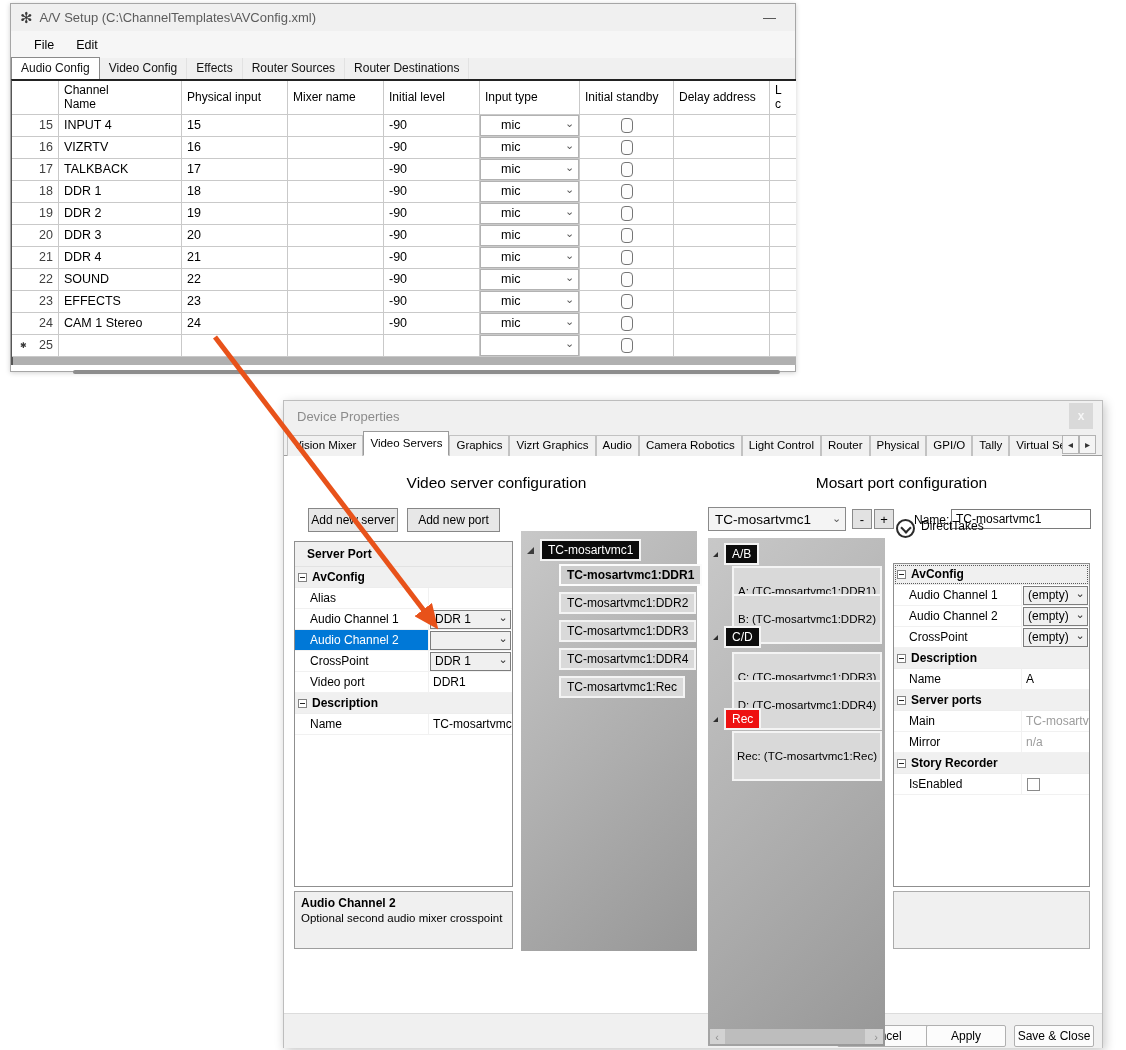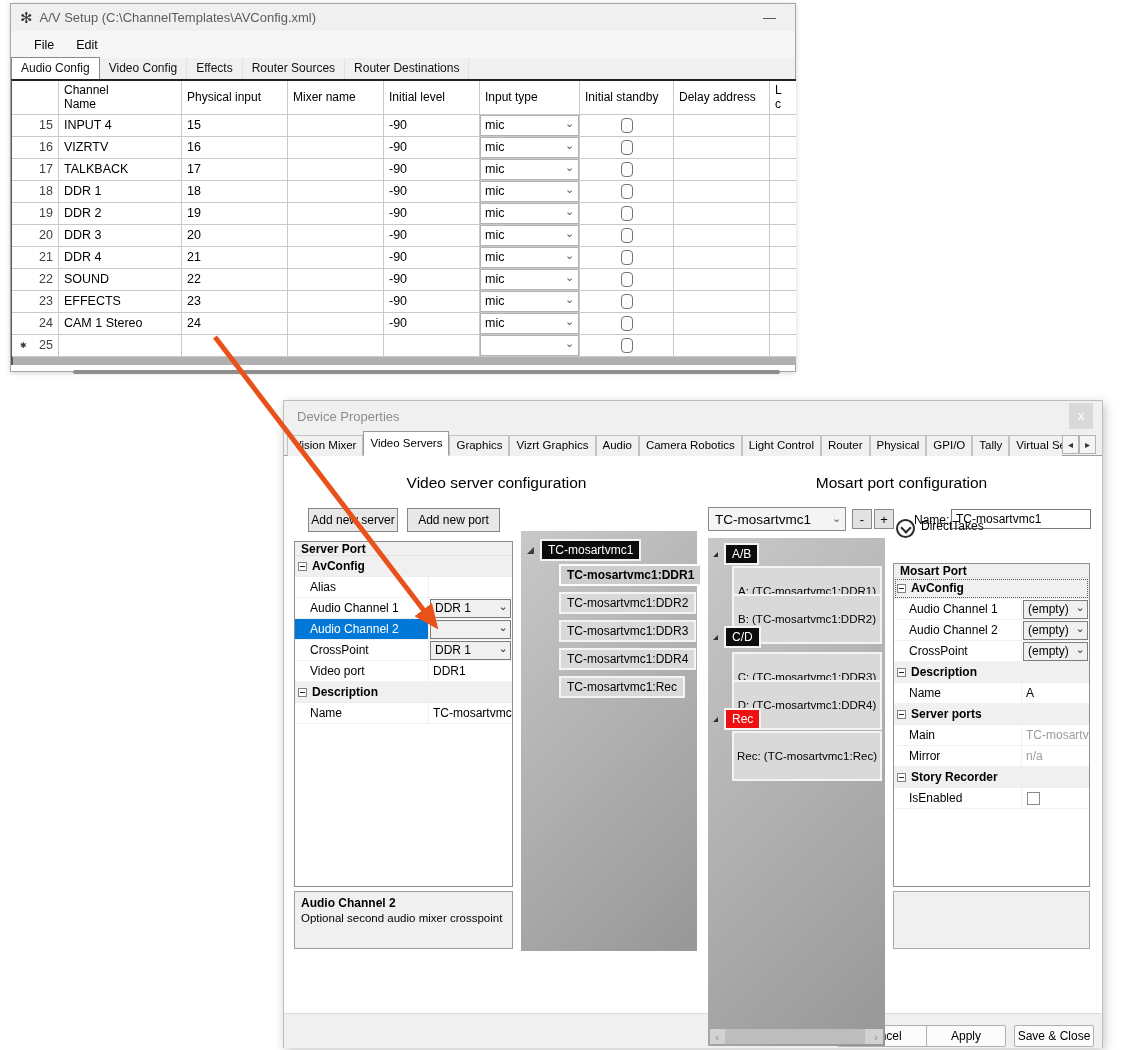--- a/index.html
+++ b/index.html
@@ -19,21 +19,21 @@
 
   .grid{position:absolute;left:0;top:75px;width:785px;border-top:2px solid #222;border-left:1px solid #555;font-size:12.5px;background:#fff}
   .tr{display:grid;grid-template-columns:47px 123px 106px 96px 96px 100px 94px 96px 1fr;border-bottom:1px solid #c9c9c9}
   .tr.head{height:34px;font-size:12px}
   .tr.body{height:22px}
   .td{border-right:1px solid #c9c9c9;display:flex;align-items:center;padding:0 5px;overflow:hidden;white-space:pre-line;line-height:1.15}
   .td.num{justify-content:flex-end;color:#3f3f3f}
   .td.last{border-right:none}
   .combo-cell{padding:0}
   .combo-wrap{flex:1;height:21px;margin:0;border:1px solid #b2b2b2;background:#fff;display:flex;align-items:center}
-  .combo-wrap .val{flex:1;padding-left:4px}
+  .combo-wrap .val{flex:1;padding-left:20px}
   .chev{width:17px;text-align:center;color:#5a5a5a}
   .chev::after{content:"⌄";font-size:11px;line-height:0;position:relative;top:-2px;display:inline-block}
   .check-cell{justify-content:center}
   .rcheck{width:12px;height:15px;border:1px solid #757575;border-radius:4px;background:#fdfdfd}
   .newmark{font-size:8px;color:#3a3a3a;margin-right:auto;padding-left:3px}
   .filler{height:8px;background:#b0b0b0;border-left:1px solid #555}
   .av-hscroll{position:absolute;left:0;top:363px;width:785px;height:10px}
   .av-hscroll .thumb{position:absolute;left:62px;right:16px;top:3px;height:4px;background:#8d8d8d;border-radius:2px}
 
   
@@ -56,21 +56,21 @@
   #h-left{left:10px;top:73px;width:405px}
   #h-right{left:425px;top:73px;width:385px}
   .btn-add{position:absolute;height:24px;background:#e7e7e7;border:1px solid #878787;font-size:12px;display:flex;align-items:center;justify-content:center;z-index:2}
   #btn-add-server{left:24px;top:107px;width:90px}
   #btn-add-port{left:123px;top:107px;width:93px}
 
   
   .pg{position:absolute;background:#fff;border:1px solid #8f8f8f;overflow:hidden;font-size:12px;z-index:2}
   #pg-left{left:10px;top:140px;width:219px;height:346px}
   #pg-right{left:609px;top:162px;width:197px;height:324px}
-  .pg-head{height:14px;display:flex;align-items:center;padding-left:6px;font-weight:bold;background:#f0f0f0;border-bottom:1px solid #e2e2e2}
+  .pg-head{height:25px;display:flex;align-items:center;padding-left:12px;font-weight:bold;background:#f0f0f0;border-bottom:1px solid #e2e2e2}
   .pg-cat{height:21px;display:flex;align-items:center;gap:5px;padding-left:3px;font-weight:bold;background:#f0f0f0;border-bottom:1px solid #ededed}
   .pg-cat.focus{outline:1px dotted #5a5a5a;outline-offset:-2px}
   .mbox{width:9px;height:9px;border:1px solid #828282;background:#fff;position:relative;flex:none}
   .mbox::after{content:"";position:absolute;left:1px;right:1px;top:3px;height:1px;background:#222}
   .pg-row{height:21px;display:flex;align-items:stretch;border-bottom:1px solid #f1f1f1}
   .pg-label{display:flex;align-items:center;padding-left:15px;border-right:1px solid #f1f1f1;overflow:hidden;white-space:nowrap}
   #pg-left .pg-label{width:134px}
   #pg-right .pg-label{width:128px}
   .pg-row.sel .pg-label{background:#0078d7;color:#fff}
   .pg-value{flex:1;display:flex;align-items:center;padding:1px;overflow:hidden;white-space:nowrap}
@@ -431,21 +431,20 @@
       </div>
     <div class="titem" style="top:193px">Rec: (TC-mosartvmc1:Rec)</div>
     <div class="hscroll2">
       <span class="sarr">‹</span>
       <span class="thumb2"></span>
       <span class="sarr">›</span>
     </div>
   </div>
 
   <div class="pg" id="pg-right">
-    <div class="pg-head">Mosart Port</div>
     <div class="pg-cat focus">
         <span class="mbox"></span>
         <span>AvConfig</span>
       </div>
     <div class="pg-row">
       <div class="pg-label">Audio Channel 1</div>
       <div class="pg-value">
           <div class="combo2">
             <span class="val">(empty)</span>
             <span class="chev"></span>

